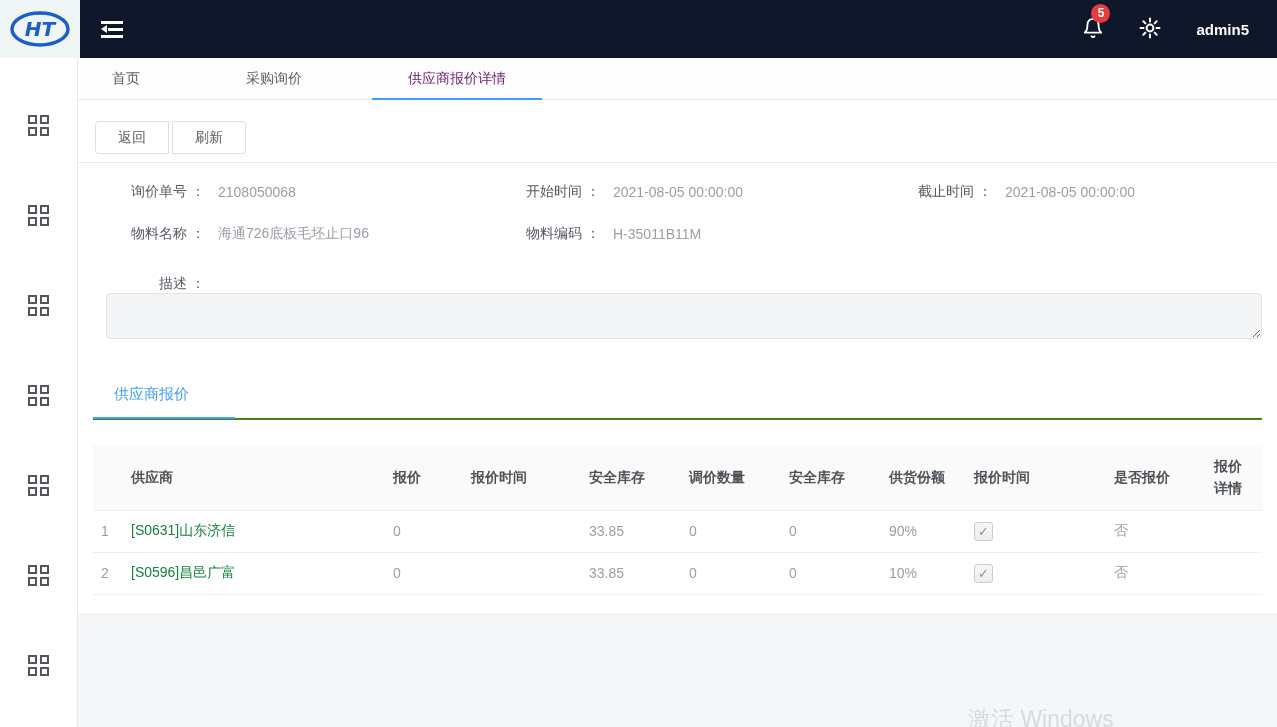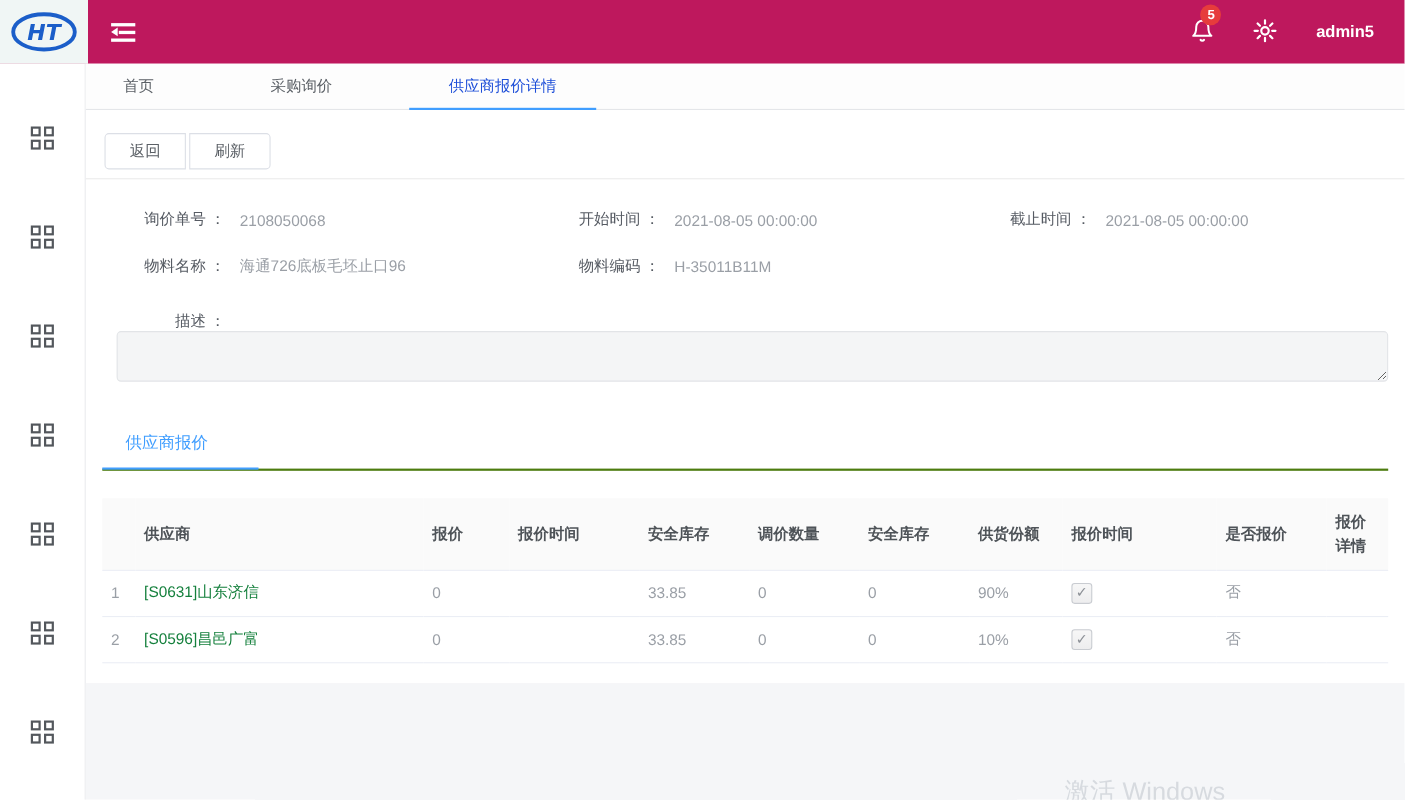--- a/index.html
+++ b/index.html
@@ -1,21 +1,21 @@
 <!DOCTYPE html>
 <html><head>
 <meta charset="utf-8">
 <style>
   * { margin:0; padding:0; box-sizing:border-box; }
   html,body { width:1277px; height:727px; }
   body { font-family:"Liberation Sans","DejaVu Sans",sans-serif; font-size:14px; color:#565b63; background:#fff; }
   .app { position:relative; width:1277px; height:727px; overflow:hidden; display:flex; flex-direction:column; }
 
   
-  .header { height:58px; background:#be185d; display:flex; align-items:center; flex-shrink:0; }
+  .header { height:58px; background:#0f172a; display:flex; align-items:center; flex-shrink:0; }
   .logo-box { width:80px; height:58px; background:#f0f6f5; display:flex; align-items:center; justify-content:center; flex-shrink:0; }
   .collapse-icon { margin-left:21px; width:22px; height:18px; position:relative; cursor:pointer; }
   .collapse-icon .bar { position:absolute; right:0; height:2.5px; width:15px; background:#fff; }
   .collapse-icon .bar.b1 { top:1px; width:22px; }
   .collapse-icon .bar.b2 { top:8px; }
   .collapse-icon .bar.b3 { top:15px; width:22px; }
   .collapse-icon .tri { position:absolute; left:0; top:5px; width:0; height:0; border-top:4px solid transparent; border-bottom:4px solid transparent; border-right:6px solid #fff; }
   .header-right { margin-left:auto; display:flex; align-items:center; gap:34px; padding-right:28px; }
   .bell-wrap { position:relative; cursor:pointer; }
   .badge { position:absolute; top:-12px; left:9px; min-width:19px; height:19px; border-radius:10px; background:#e63c3c; color:#fff; font-size:12px; display:flex; align-items:center; justify-content:center; padding:0 4px; font-weight:bold; }
@@ -25,32 +25,32 @@
   .body-row { display:flex; flex:1; min-height:0; }
   .sidebar { width:78px; background:#fff; border-right:1px solid #e7e9eb; padding-top:57px; display:flex; flex-direction:column; align-items:center; gap:68px; flex-shrink:0; }
   .grid-icon { width:22px; height:22px; display:grid; grid-template-columns:9px 9px; grid-template-rows:9px 9px; gap:3px; cursor:pointer; }
   .grid-icon span { border:2px solid #53575c; }
 
   .content { flex:1; display:flex; flex-direction:column; background:#fff; min-width:0; }
 
   
   .tabbar { height:42px; border-bottom:1px solid #e4e6e9; display:flex; align-items:stretch; padding-left:20px; background:#fdfdfd; flex-shrink:0; }
   .nav-tab { display:flex; align-items:center; padding:0 14px; margin-right:78px; color:#5b6066; cursor:pointer; position:relative; }
-  .nav-tab.active { color:#1d4ed8; }
+  .nav-tab.active { color:#701a75; }
   .nav-tab.active::after { content:""; position:absolute; left:-22px; right:-22px; bottom:-1px; height:2px; background:#409eff; }
 
   
   .toolbar { padding:21px 0 0 17px; height:63px; border-bottom:1px solid #ececec; flex-shrink:0; }
   .btn { display:inline-block; height:33px; padding:0 22px; background:#fff; border:1px solid #dcdfe6; color:#5b6066; font-size:14px; line-height:31px; cursor:pointer; }
   .btn.first { border-radius:4px 0 0 4px; }
   .btn.last { border-radius:0 4px 4px 0; margin-left:-1px; }
 
   
   .form { padding:20px 15px 0 15px; flex-shrink:0; }
-  .form-row { display:flex; margin-bottom:24px;margin-top:8px; }
+  .form-row { display:flex; margin-bottom:24px; }
   .f-item { display:flex; align-items:center; }
   .f-item.c1 { width:395px; }
   .f-item.c2 { width:392px; }
   .f-label { width:112px; text-align:right; color:#565b63; flex-shrink:0; }
   .f-value { margin-left:13px; color:#9a9fa6; }
   .desc-row { display:flex; margin-bottom:18px;flex-direction:column; }
   .desc-row .f-label { padding-top:8px; }
   .desc-textarea { margin-left:13px; flex:1; height:53px; background:#f4f5f6; border:1px solid #e2e4e7; border-radius:4px; resize:both; font-family:inherit; font-size:14px; padding:6px 10px; color:#565b63; }
 
   

